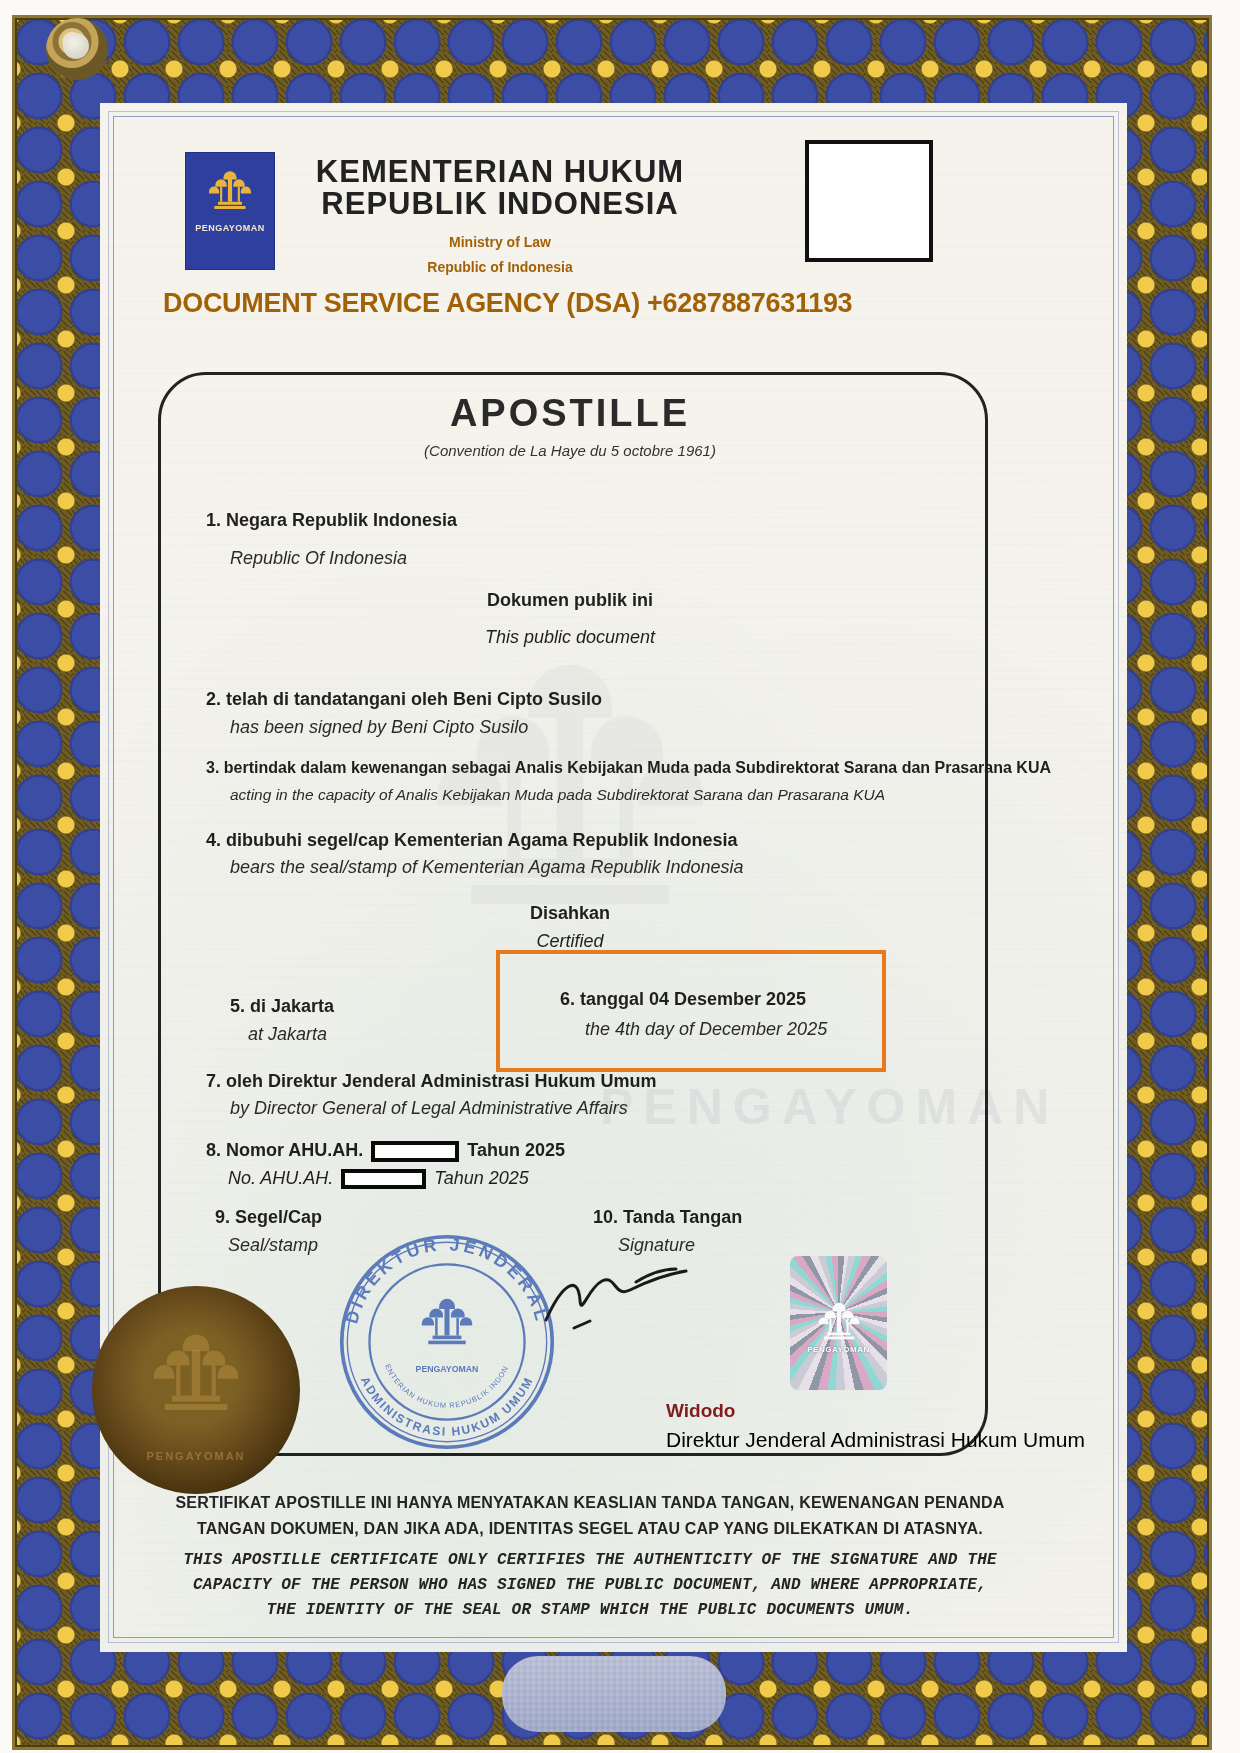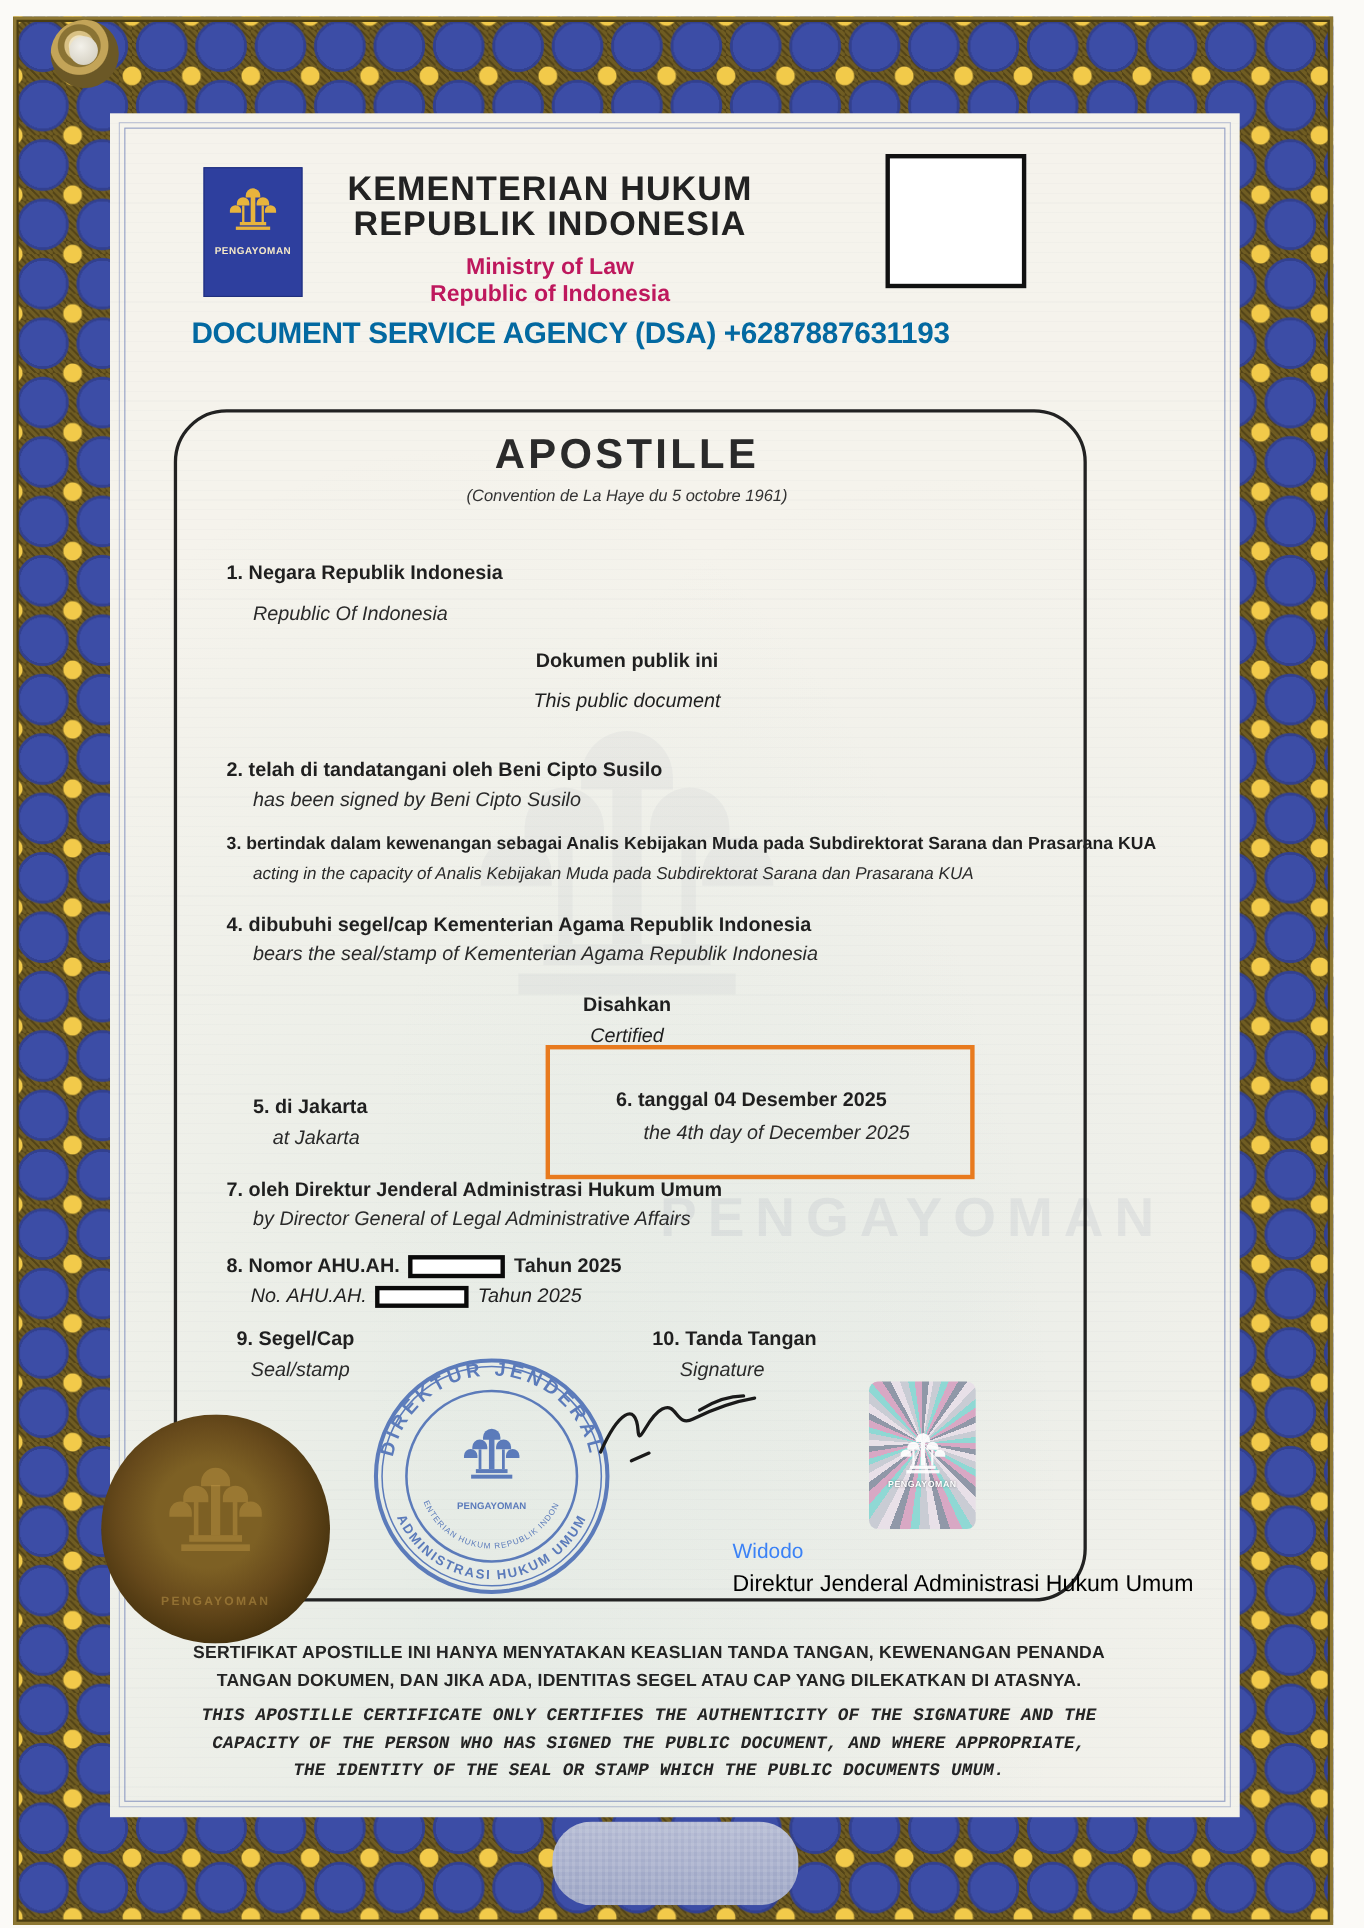--- a/index.html
+++ b/index.html
@@ -28,25 +28,25 @@
     background:radial-gradient(circle at 42% 38%,#efe3c2 0 9px,#d9c184 10px 13px,#8a7334 14px 19px,#c3a458 20px 26px,#6b5826 27px 31px);}
   .grommet::after{content:"";position:absolute;left:17px;top:15px;width:26px;height:26px;border-radius:50%;
     background:radial-gradient(circle at 40% 35%,#f3f1ea,#d9d5c8 70%,#b9b4a5);}
   
   .logo{position:absolute;left:185px;top:152px;width:88px;height:116px;background:#2e3f9e;
     border:1px solid #20307e;display:flex;flex-direction:column;align-items:center;justify-content:flex-start;}
   .logo svg{margin-top:8px;}
   .logo-label{color:#f5e9c8;font-size:9px;font-weight:bold;letter-spacing:.5px;margin-top:2px;}
   .hdr-block{position:absolute;left:250px;top:156px;width:500px;text-align:center;}
   .hdr-id{font-size:31px;line-height:32px;font-weight:600;letter-spacing:1px;color:#222;}
-  .hdr-en{font-size:21px;line-height:25px;font-weight:700;color:#be185d;}
+  .hdr-en{font-size:14px;line-height:25px;font-weight:700;color:#a16207;}
   .hdr-gap{height:10px;}
   .redact-box-top{position:absolute;left:805px;top:140px;width:120px;height:114px;background:#ffffff;border:4px solid #111;}
-  .overlay-line{position:absolute;left:174px;white-space:nowrap;font-size:27px;font-weight:800;
-    letter-spacing:-.3px;color:#0369a1;}
+  .overlay-line{position:absolute;left:163px;white-space:nowrap;font-size:27px;font-weight:800;
+    letter-spacing:-.3px;color:#a16207;}
   
   .cert-box{position:absolute;left:158px;top:372px;width:824px;height:1078px;border:3px solid #222;border-radius:48px;}
   .apostille-title{position:absolute;left:158px;top:392px;width:824px;text-align:center;
     font-size:38px;font-weight:700;letter-spacing:3px;color:#2a2a2a;}
   .convention{position:absolute;left:158px;top:442px;width:824px;text-align:center;
     font-size:15px;font-style:italic;color:#333;}
   .ln{position:absolute;white-space:nowrap;font-size:18px;font-weight:600;color:#1f1f1f;line-height:1;}
   .ln.it{font-weight:400;font-style:italic;font-size:18px;color:#2a2a2a;}
   .ln.long{font-size:16px;}
   .ln.it.long{font-size:15.5px;}
@@ -63,21 +63,21 @@
   .wm-text{position:absolute;left:600px;top:1078px;font-size:50px;font-weight:700;letter-spacing:10px;
     color:rgba(140,150,170,.14);}
   
   .stamp{position:absolute;left:327px;top:1222px;width:240px;height:240px;opacity:.88;mix-blend-mode:multiply;}
   .signature-svg{position:absolute;left:540px;top:1262px;}
   .hologram{position:absolute;left:790px;top:1256px;width:97px;height:134px;border-radius:8px;overflow:hidden;
     background:repeating-conic-gradient(from 10deg at 50% 42%,#c9ccd4 0deg 7deg,#8fd8d4 7deg 13deg,#d8a8c4 13deg 20deg,#9098a8 20deg 26deg,#e8e0e8 26deg 33deg);
     display:flex;flex-direction:column;align-items:center;justify-content:center;}
   .hologram .holo-label{font-size:8px;font-weight:bold;color:#fff;letter-spacing:.5px;
     text-shadow:0 0 2px rgba(0,0,0,.45);margin-top:-6px;}
-  .widodo-name{position:absolute;left:666px;top:1400px;font-size:19px;font-weight:400;color:#3b82f6;}
+  .widodo-name{position:absolute;left:666px;top:1400px;font-size:19px;font-weight:700;color:#7f1d1d;}
   .widodo-title{position:absolute;left:666px;top:1428px;font-size:21px;color:#000000;white-space:nowrap;}
   .gold-seal{position:absolute;left:92px;top:1286px;width:208px;height:208px;border-radius:50%;
     background:
       radial-gradient(circle at 47% 44%,#7d6024 0 30%,#66491b 52%,#49340f 72%,#2c1e06 80%,rgba(0,0,0,0) 81%),
       repeating-conic-gradient(#241a06 0 3.6deg,#6e5320 3.6deg 7.2deg);}
   .gold-seal svg{position:absolute;left:44px;top:28px;color:rgba(195,155,72,.42);}
   .gold-seal .seal-label{position:absolute;left:0;right:0;bottom:32px;text-align:center;
     font-size:11px;letter-spacing:2px;color:rgba(220,180,90,.38);font-weight:700;}
   
   .foot-ln{position:absolute;left:170px;width:840px;text-align:center;font-size:16px;font-weight:600;

